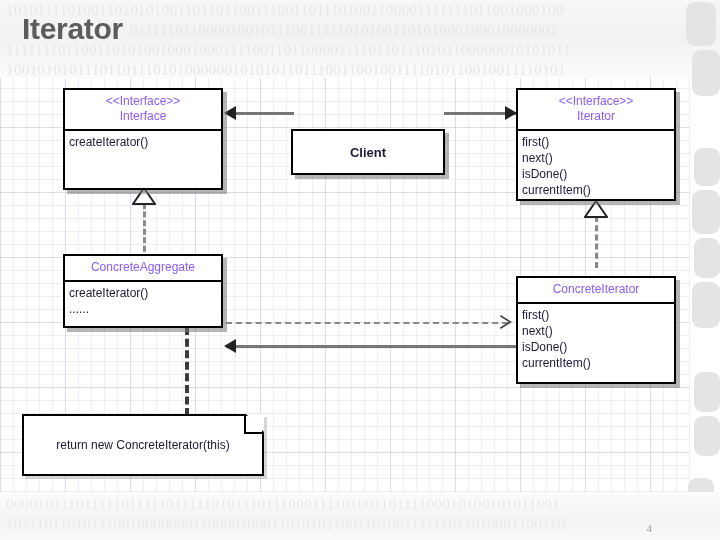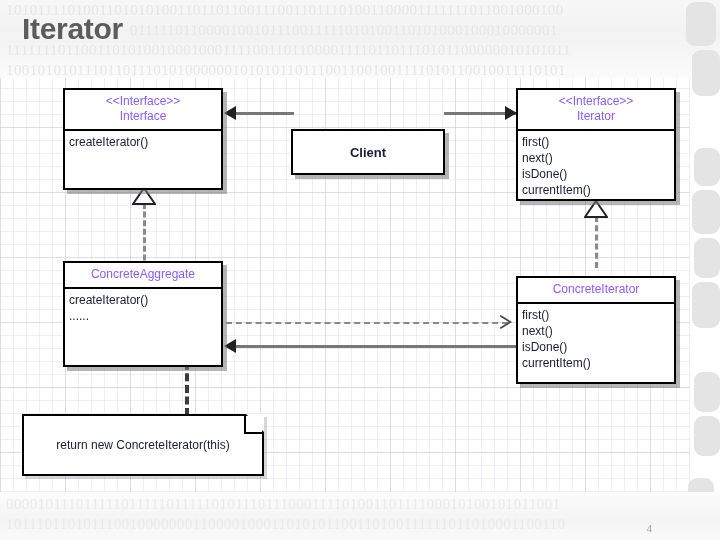--- a/index.html
+++ b/index.html
@@ -284,21 +284,21 @@
       <div>Iterator</div>
     </div>
     <div class="members">
       <div>first()</div>
       <div>next()</div>
       <div>isDone()</div>
       <div>currentItem()</div>
     </div>
   </div>
 
-  <div class="umlbox" style="left:63px; top:261px; width:160px; height:106px;">
+  <div class="umlbox" style="left:63px; top:254px; width:160px; height:74px;">
     <div class="title-cell divided">
       <div>ConcreteAggregate</div>
     </div>
     <div class="members">
       <div>createIterator()</div>
       <div>......</div>
     </div>
   </div>
 
   <div class="umlbox" style="left:516px; top:268px; width:160px; height:108px;margin-top:8px;">

